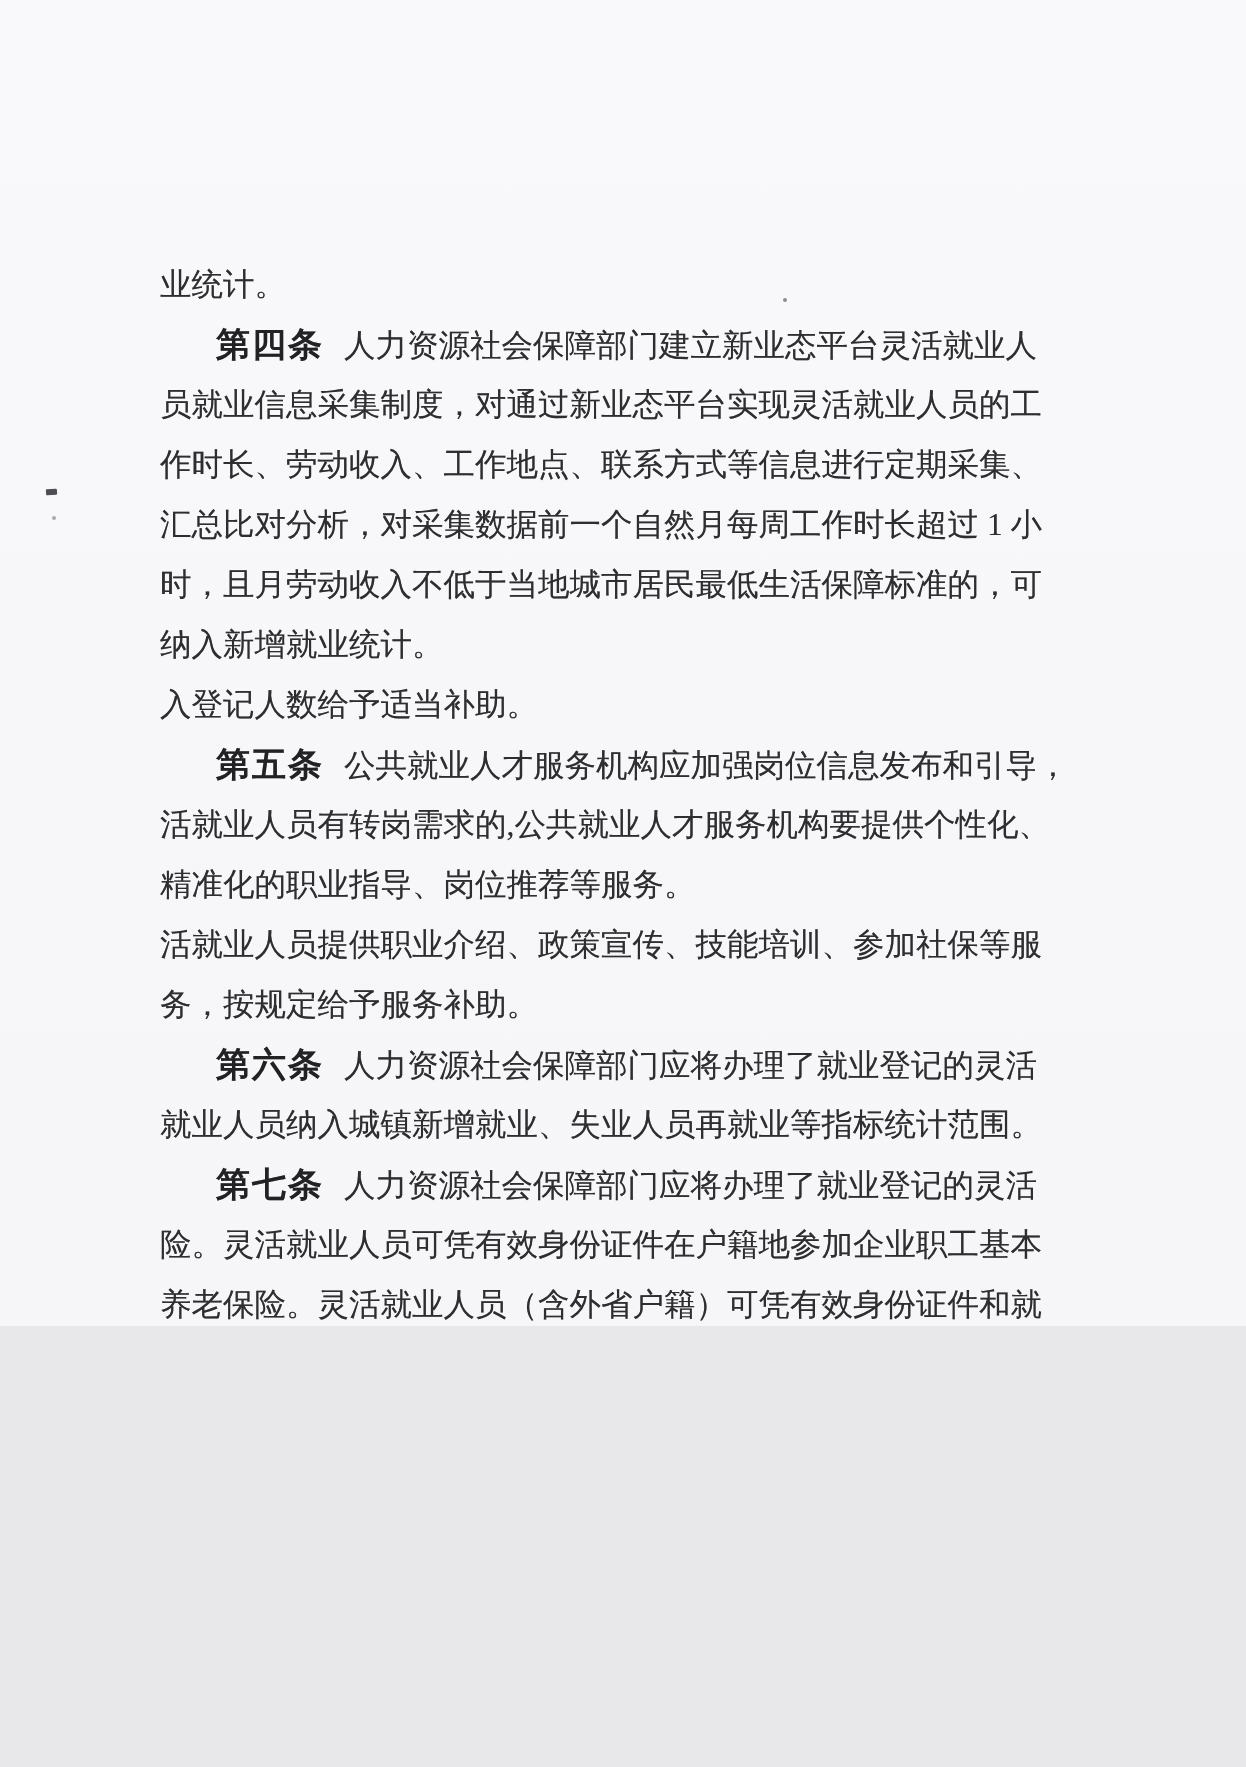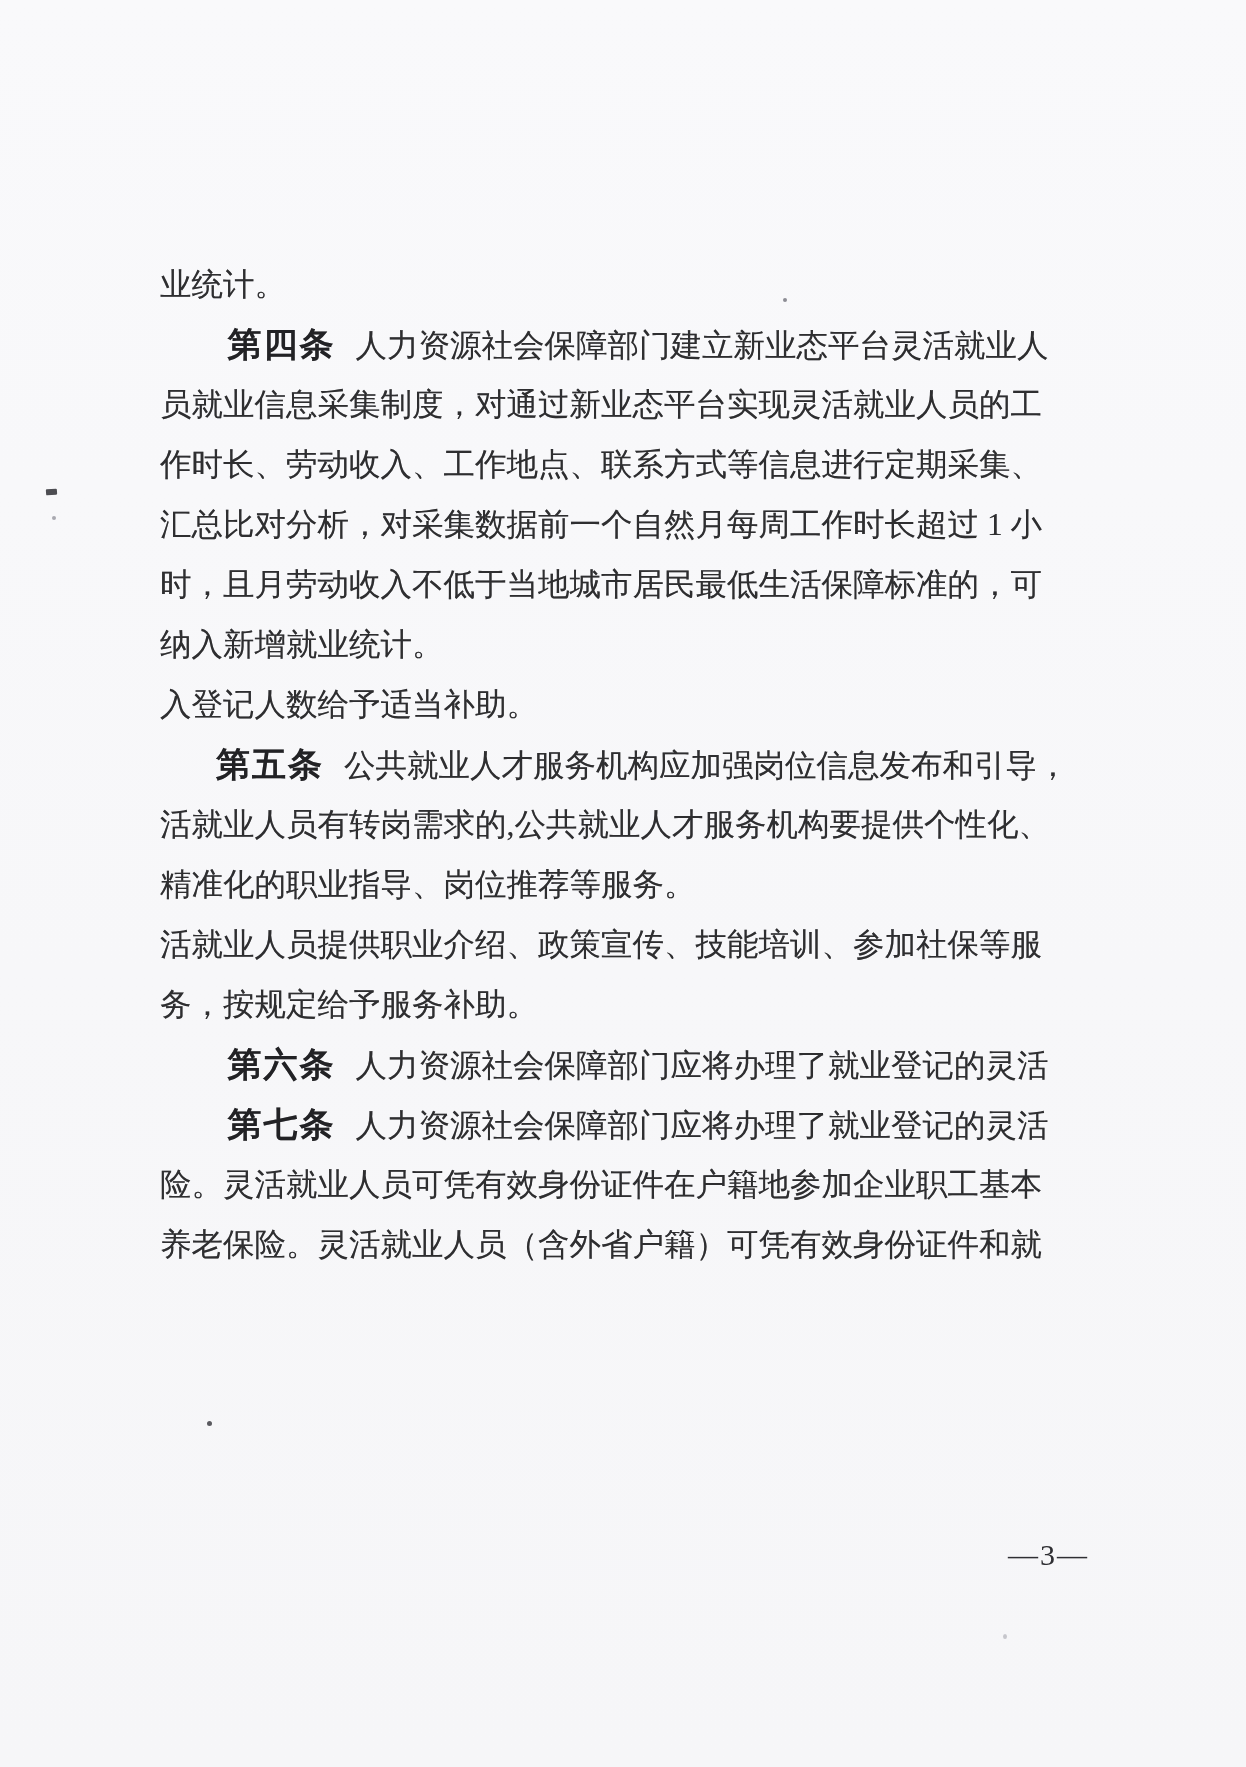--- a/index.html
+++ b/index.html
@@ -4,42 +4,42 @@
 <style>
   html, body {
     margin: 0;
     padding: 0;
     background: #e8e8ea;
     font-family: "Liberation Serif", "DejaVu Serif", serif;
   }
   .page {
     position: relative;
     width: 1246px;
-    height: 1767px;
+    height: 1326px;
     margin: 0 auto;
     background: linear-gradient(180deg, #f9f9fb 0%, #f7f7f9 55%, #f6f6f8 100%);
     overflow: hidden;
     color: #2e2e30;
   }
   .body-text {
     position: absolute;
     left: 160px;
     top: 255px;
     width: 900px;
   }
   .line {
     height: 60px;
     line-height: 60px;
     font-size: 31.5px;
     letter-spacing: 0px;
     white-space: nowrap;
     color: #2e2e30;
     text-shadow: 0 0 0.6px rgba(40,40,45,0.45);
   }
-  .line.indent { padding-left: 56px; text-align: center; }
+  .line.indent { padding-left: 56px; }
   .term {
     font-weight: 700;
     font-size: 34px;
     letter-spacing: 2px;
     margin-right: 20px;
     color: #222225;
   }
   .page-number {
     position: absolute;
     left: 1008px;
@@ -84,20 +84,21 @@
     <div class="line"><span>汇总比对分析，对采集数据前一个自然月每周工作时长超过 1 小</span></div>
     <div class="line"><span>时，且月劳动收入不低于当地城市居民最低生活保障标准的，可</span></div>
     <div class="line"><span>纳入新增就业统计。</span></div>
     <div class="line"><span>入登记人数给予适当补助。</span></div>
     <div class="line indent"><span class="term">第五条</span><span>公共就业人才服务机构应加强岗位信息发布和引导，</span></div>
     <div class="line"><span>活就业人员有转岗需求的,公共就业人才服务机构要提供个性化、</span></div>
     <div class="line"><span>精准化的职业指导、岗位推荐等服务。</span></div>
     <div class="line"><span>活就业人员提供职业介绍、政策宣传、技能培训、参加社保等服</span></div>
     <div class="line"><span>务，按规定给予服务补助。</span></div>
     <div class="line indent"><span class="term">第六条</span><span>人力资源社会保障部门应将办理了就业登记的灵活</span></div>
+    <div class="line"><span>就业人员纳入城镇新增就业、失业人员再就业等指标统计范围。</span></div>
     <div class="line indent"><span class="term">第七条</span><span>人力资源社会保障部门应将办理了就业登记的灵活</span></div>
     <div class="line"><span>险。灵活就业人员可凭有效身份证件在户籍地参加企业职工基本</span></div>
     <div class="line"><span>养老保险。灵活就业人员（含外省户籍）可凭有效身份证件和就</span></div>
   </div>
 
   <div class="page-number">—3—</div>
 
   <div class="artifact art-dash"></div>
   <div class="artifact art-dot-under-dash"></div>
   <div class="artifact art-dot-mid"></div>

